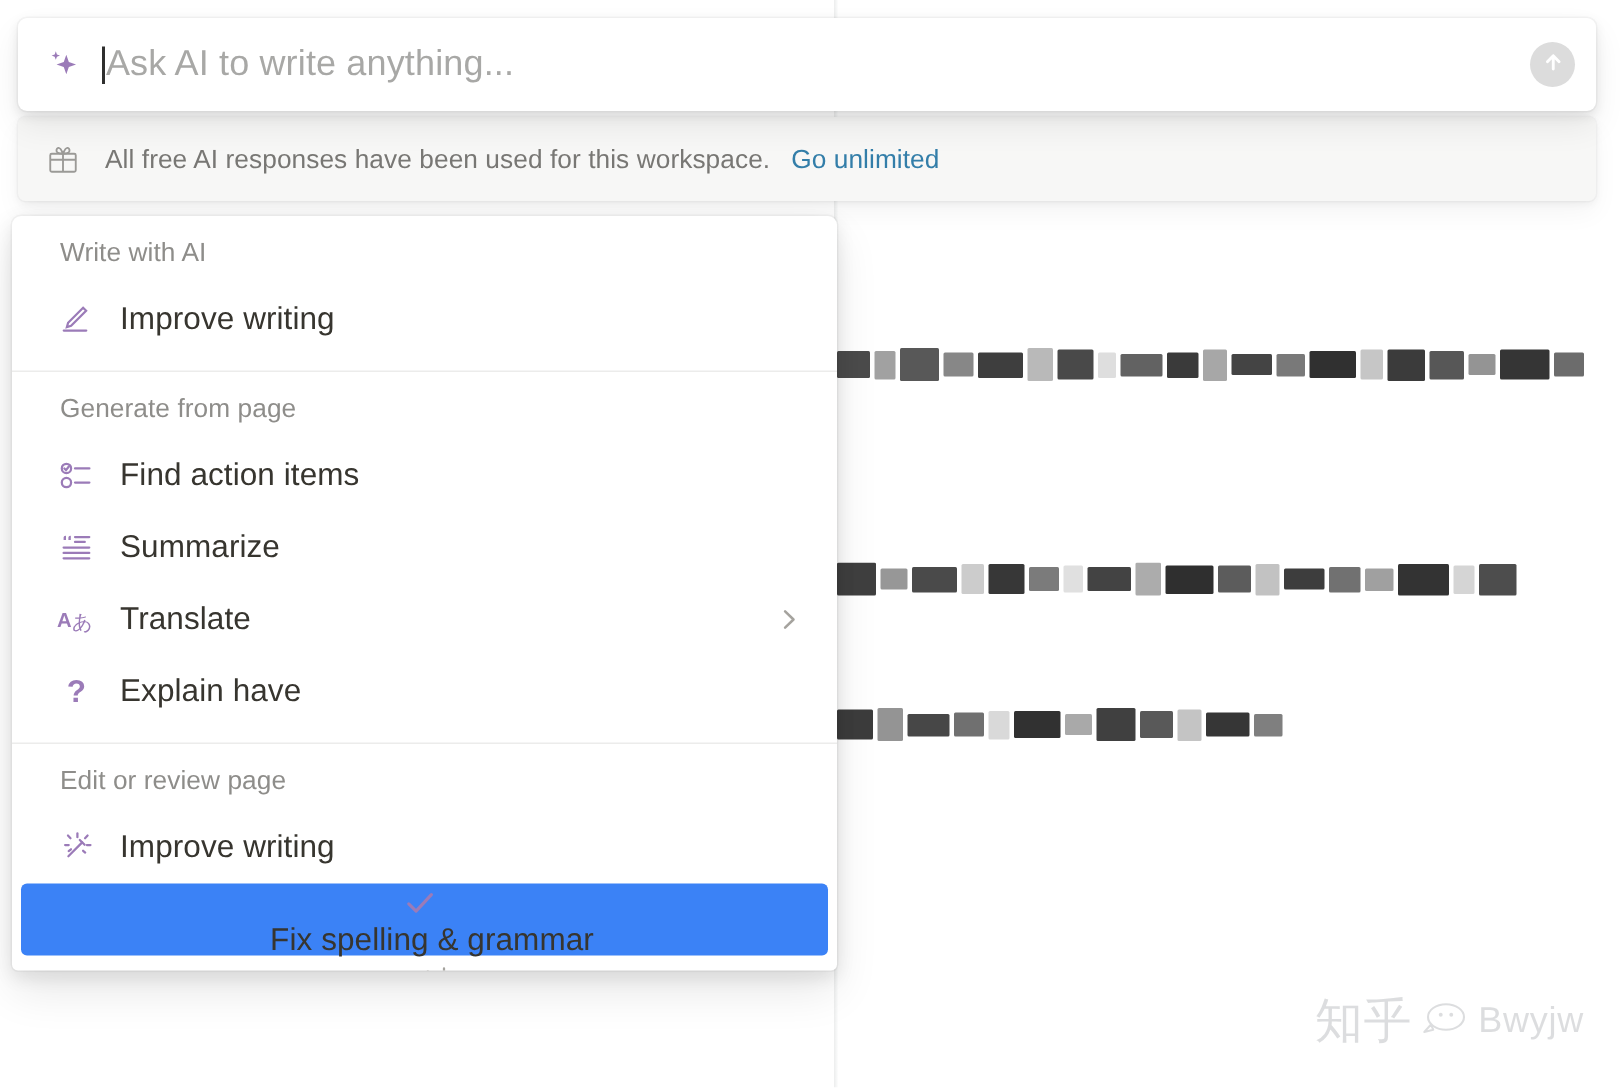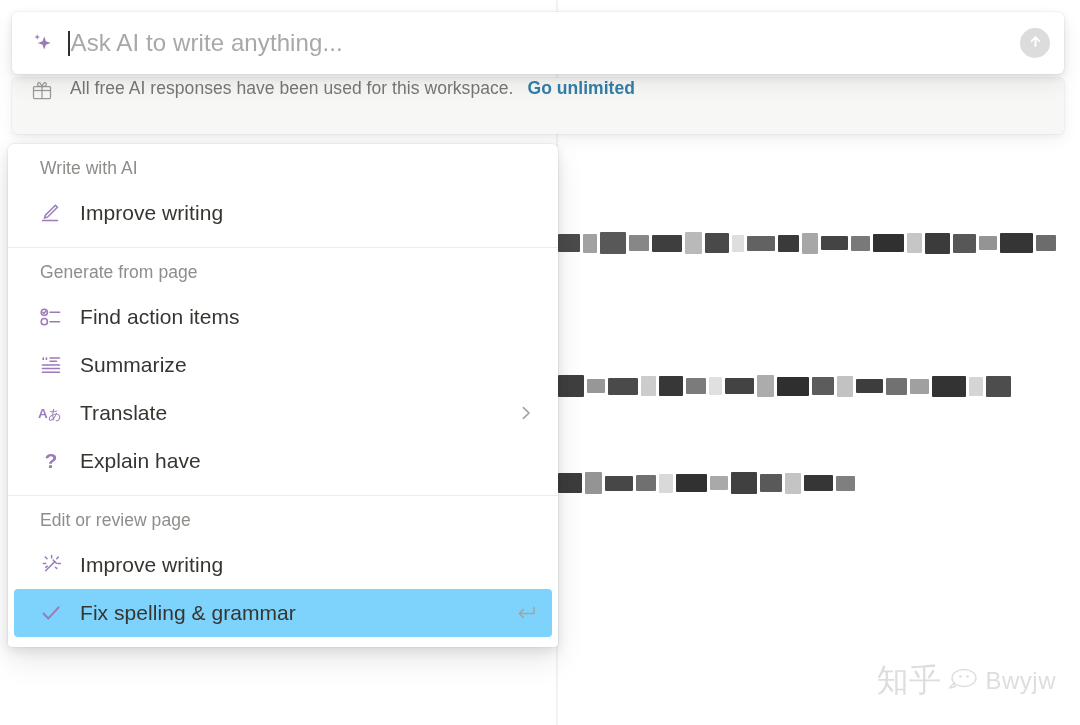--- a/index.html
+++ b/index.html
@@ -125,39 +125,39 @@
     top: 78px;
     width: 1052px;
     height: 56px;
     box-sizing: border-box;
     background: #f7f7f6;
     border-radius: 5px;
     box-shadow: 0 0 0 1px rgba(15,15,15,0.028),
                 0 2px 6px rgba(15,15,15,0.05),
                 0 8px 18px rgba(15,15,15,0.045);
     display: flex;
-    align-items: flex-start;
+    align-items: center;
     padding: 0 18px;
     z-index: 29;
   }
   #gift-icon {
     width: 24px; height: 24px;
     flex: 0 0 24px;
     margin-right: 16px;
     display: flex; align-items: center; justify-content: center;
   }
   #notice-text {
     font-size: 17.5px;
     color: #787774;
     letter-spacing: .05px;
   }
   #go-unlimited-link {
     font-size: 17.5px;
     color: #337ea9;
-    font-weight: bold;
+    font-weight: normal;
     margin-left: 14px;
     text-decoration: none;
     cursor: pointer;
     letter-spacing: .05px;
   }
 
   
   #ai-menu {
     position: absolute;
     left: 8px;
@@ -190,21 +190,22 @@
     display: flex;
     align-items: center;
     height: 48px;
     padding: 0 14px 0 24px;
     margin: 0 6px;
     border-radius: 4px;
     cursor: pointer;
     box-sizing: border-box;
   }
   .menu-item.selected {
-    background: #7dd3fc;
+    background: #3b82f6;
+    flex-direction: column;
   }
   .item-icon {
     width: 26px; height: 26px;
     flex: 0 0 26px;
     margin-right: 16px;
     display: flex; align-items: center; justify-content: center;
   }
   .item-label {
     font-size: 21px;
     color: #37352f;

